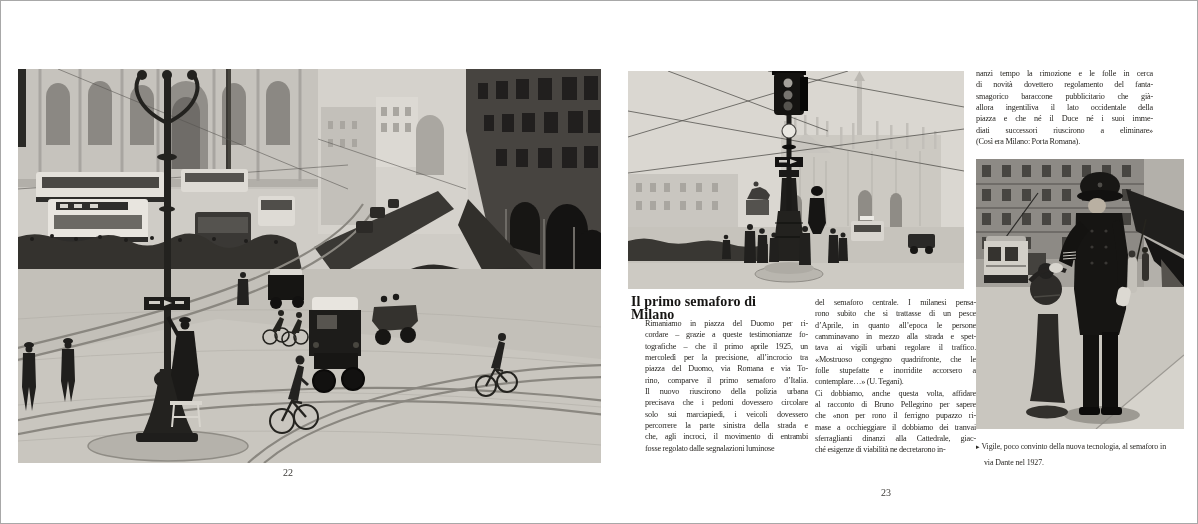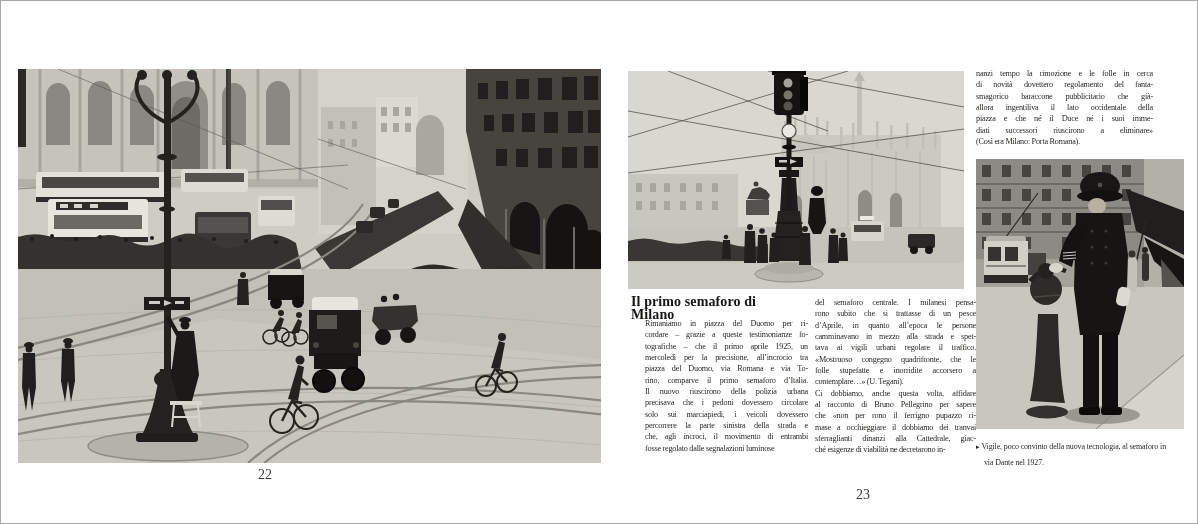--- a/index.html
+++ b/index.html
@@ -19,21 +19,21 @@
     font-size:8.2px;line-height:11.35px;letter-spacing:-0.2px;word-spacing:-0.2px;
     white-space:nowrap;text-align:justify;text-align-last:justify;color:#2a2824;
   }
   .lines div:last-child{text-align-last:left;}
   .caption{
     position:absolute;font-size:7.9px;line-height:15px;letter-spacing:-0.1px;
     color:#2a2824;padding-left:8px;text-indent:-8px;
   }
   .caption .mk{font-size:7px;margin-right:2px;}
   .pagenum{
-    position:absolute;width:60px;font-size:14px;color:#3a3835;
+    position:absolute;width:60px;text-align:center;font-size:10px;color:#3a3835;
   }
 </style>
 </head>
 <body>
 
 <div class="spread">
 
   <div class="photo" style="left:17px;top:68px;width:583px;height:394px;">
     <svg viewBox="0 0 583 394" preserveAspectRatio="none">
       <rect width="583" height="394" fill="#cfccc6"></rect>

